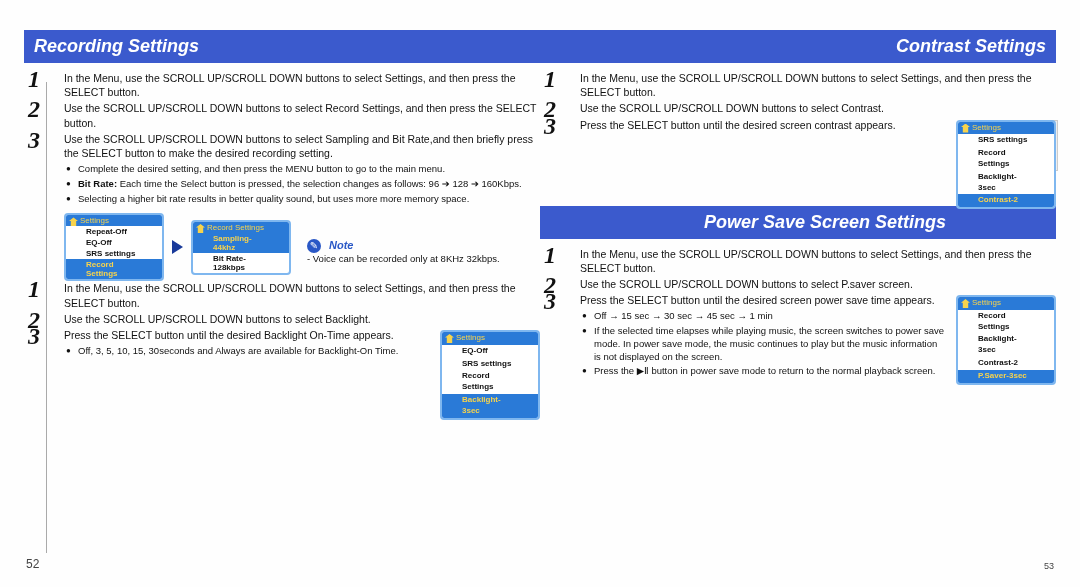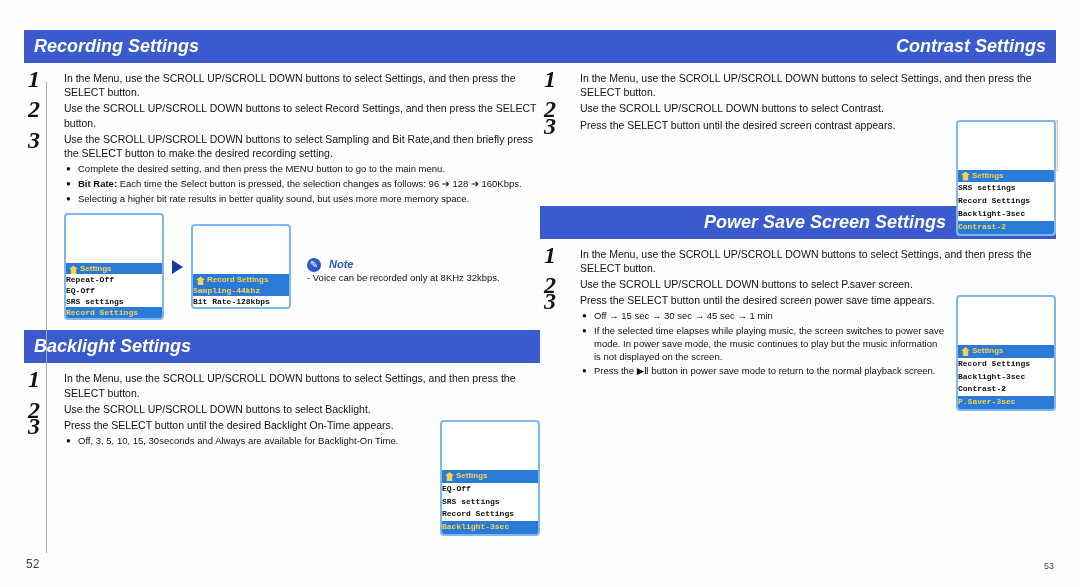--- a/index.html
+++ b/index.html
@@ -85,34 +85,33 @@
     background: #fff;
     width: 96px;
     overflow: hidden;
     font-size: 8px;
     vertical-align: top;
   }
   .screen-title {
     background: #2a7ad7;
     color: #f7d34d;
     padding: 1px 4px 1px 14px;
-    font-weight: bold;
-    position: relative;
-    font-size: 8px;
-    margin-top: 48px;
+    font-weight: normal;
+    position: relative;
+    font-size: 8px;
   }
   .screen-title::before {
     content: "";
     position: absolute;
     left: 3px; top: 2px;
     width: 9px; height: 9px;
     background: #f7d34d;
     clip-path: polygon(50% 0%, 100% 40%, 80% 40%, 80% 100%, 20% 100%, 20% 40%, 0 40%);
   }
-  .screen-item { padding: 1px 0; color:#111; font-weight: bold; font-family: Liberation Mono, monospace; }
+  .screen-item { padding: 1px 20px; color:#111; font-weight: bold; }
   .screen-item.hl-blue  { background:#2a7ad7; color:#f7d34d; }
   .arrow {
     display: inline-block; width: 0; height: 0; border-top: 7px solid transparent;
     border-bottom: 7px solid transparent; border-left: 11px solid #193a9a;
     vertical-align: middle; margin: 0 6px;
   }
 
   .screens-row { margin: 8px 0 0 40px; display: flex; align-items: center; gap: 2px; }
   .screen-inset-right { float: right; margin: 2px 0 4px 10px; }
   .pgnum-left  { position: absolute; left: 2px;  bottom: 6px; font-size: 12px; color:#444; }
@@ -183,21 +182,20 @@
 
         <div style="margin-left:14px;">
           <div class="note-row">
             <span class="note-icon">✎</span>
             <span class="note-label">Note</span>
           </div>
           <div class="note-text">- Voice can be recorded only at 8KHz 32kbps.</div>
         </div>
       </div>
 
-      <div class="sec-heading">Backlight Settings</div>
 
       <div class="steps">
         <div class="step">
           <span class="step-num">1</span>
           <span class="step-body">In the Menu, use the SCROLL UP/SCROLL DOWN buttons to select Settings, and then press the SELECT button.</span>
         </div>
         <div class="step">
           <span class="step-num">2</span>
           <span class="step-body">Use the SCROLL UP/SCROLL DOWN buttons to select Backlight.</span>
         </div>

